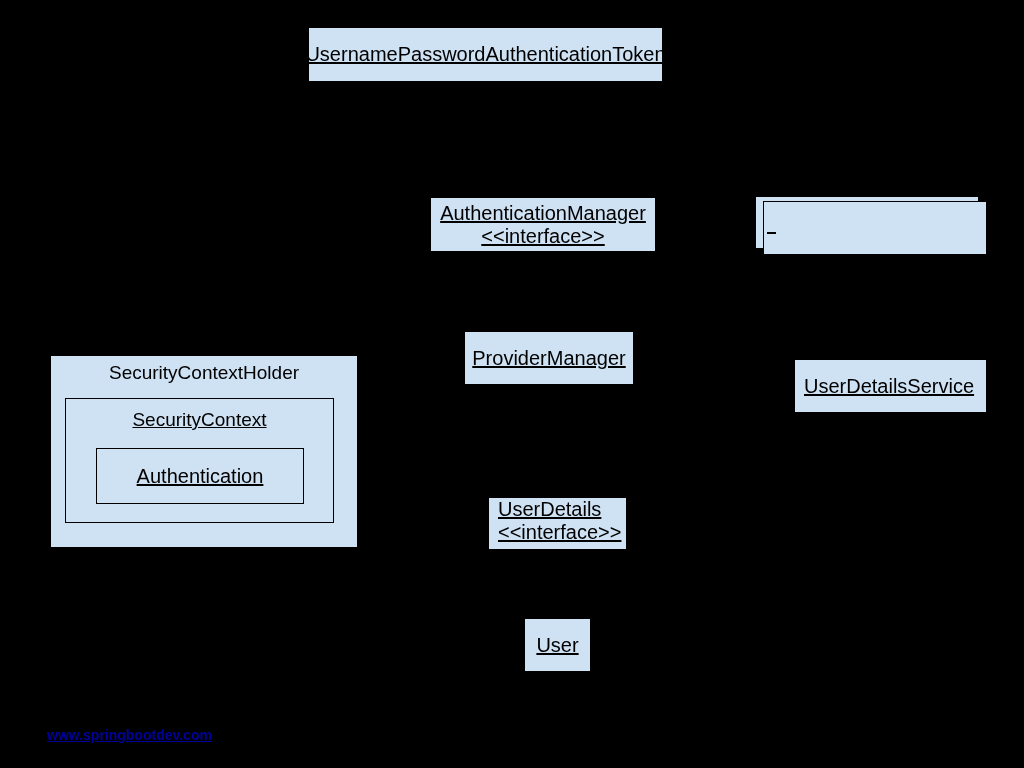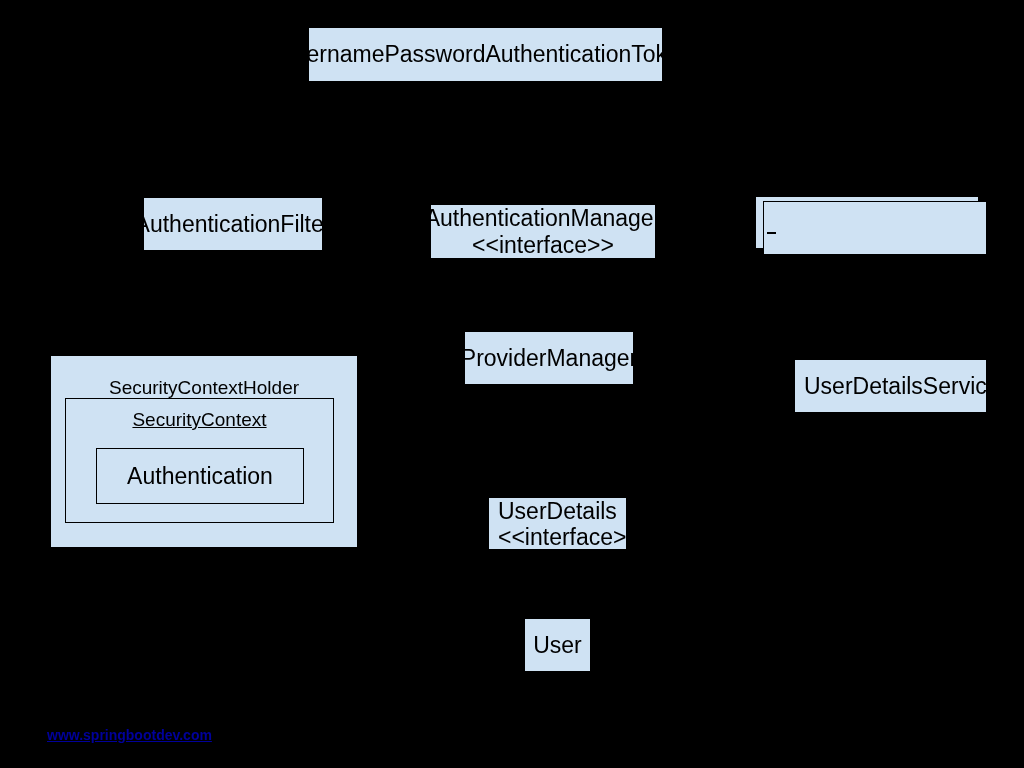--- a/index.html
+++ b/index.html
@@ -16,27 +16,28 @@
     position: relative;
     width: 1024px;
     height: 768px;
     background: var(--background);
   }
   .node {
     position: absolute;
     background: var(--node_fill);
     border: 1px solid var(--node_border);
     color: var(--text_color);
-    font-size: 23px;
+    font-size: 20px;
     line-height: 1.15;
     display: flex;
     align-items: center;
     justify-content: center;
     text-align: center;
     white-space: nowrap;
+    text-decoration: underline;
   }
   .node.two-line { flex-direction: column; }
   .node.left-align {
     justify-content: flex-start;
     text-align: left;
     padding-left: 9px;
   }
   .node.two-line.left-align { align-items: flex-start; text-align: center; }
   .group {
     position: absolute;
@@ -73,44 +74,41 @@
 </style>
 </head>
 <body>
 
 <div class="canvas">
 
   <div class="node" style="left:308px; top:27px; width:355px; height:55px;">
     <span>UsernamePasswordAuthenticationToken</span>
   </div>
 
-  <div class="node" style="left:143px; top:197px; width:180px; height:54px;">
-    <span>AuthenticationFilter</span>
-  </div>
 
-  <div class="node two-line" style="left:430px; top:204px; width:226px; height:55px;">
+  <div class="node two-line" style="left:430px; top:197px; width:226px; height:55px;">
     <span>AuthenticationManager</span>
     <span>&lt;&lt;interface&gt;&gt;</span>
   </div>
 
   <div class="stack-layer" style="left:755px; top:196px; width:224px; height:53px;"></div>
   <div class="stack-layer" style="left:763px; top:201px; width:224px; height:54px;"></div>
 
   <div class="arrow-mark" style="left:767px; top:232px; width:9px; height:2px;"></div>
 
   <div class="node" style="left:464px; top:331px; width:170px; height:54px;">
     <span>ProviderManager</span>
   </div>
 
   <div class="node left-align" style="left:794px; top:359px; width:193px; height:54px;">
     <span>UserDetailsService</span>
   </div>
 
   <div class="group" style="left:50px; top:355px; width:308px; height:193px;">
-    <span class="group-title" style="padding-top:21px;">SecurityContextHolder</span>
+    <span class="group-title" style="padding-top:6px;">SecurityContextHolder</span>
     <div class="group" style="left:14px; top:42px; width:269px; height:125px;">
       <span class="group-title" style="padding-top:10px;text-decoration:underline;">SecurityContext</span>
       <div class="node" style="left:30px; top:49px; width:208px; height:56px;">
         <span>Authentication</span>
       </div>
     </div>
   </div>
 
   <div class="node two-line left-align" style="left:488px; top:497px; width:139px; height:53px;">
     <span>UserDetails</span>

